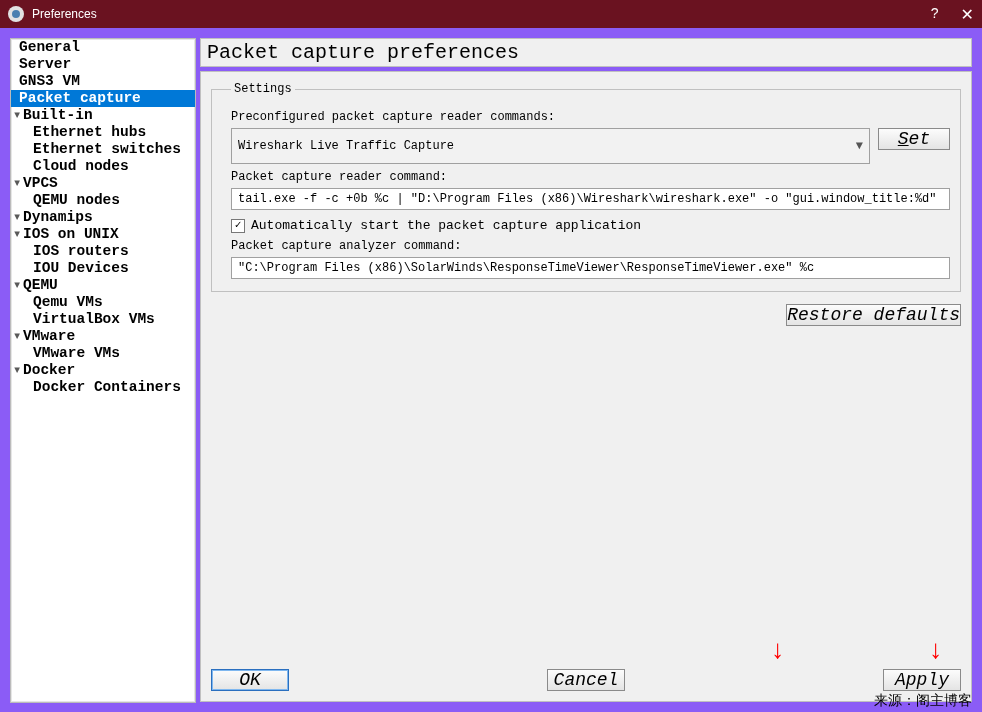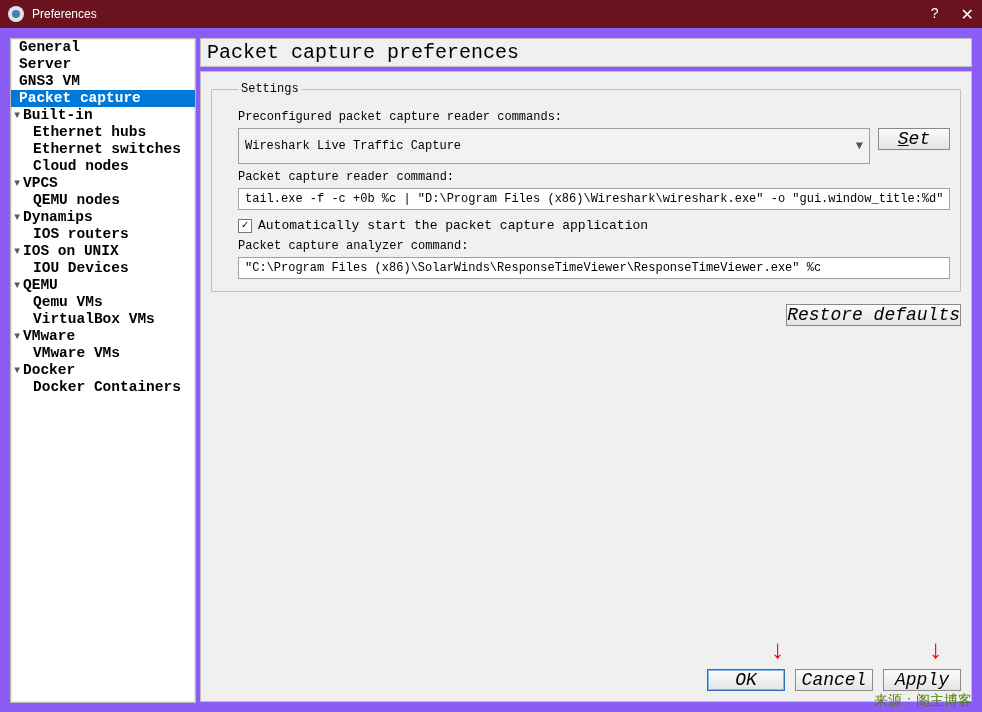--- a/index.html
+++ b/index.html
@@ -18,41 +18,41 @@
   .tree-item { font-family: "Courier New", monospace; font-weight: bold; font-size: 14.5px; white-space: nowrap; height: 17px; line-height: 17px; }
   .tree-item.selected { background: #0078d7; color: #fff; }
   .tree-item .exp { display: inline-block; width: 12px; text-align: center; color: #595959; }
   .tree-item.child { padding-left: 22px; }
   .tree-item.top { padding-left: 8px; }
   
   .main { flex: 1; display: flex; flex-direction: column; }
   .page-title { border: 1px solid #c0c0c0; background: #f0f0f0; font-family: "Courier New", monospace; font-weight: normal; font-size: 20px; padding: 2px 6px; margin-bottom: 4px; }
   .content-frame { flex: 1; border: 1px solid #c0c0c0; background: #f0f0f0; padding: 10px; display: flex; flex-direction: column; }
   
-  fieldset.group { border: 1px solid #c0c0c0; padding: 8px 10px 12px 26px; margin: 0 0 8px 0; }
+  fieldset.group { border: 1px solid #c0c0c0; padding: 8px 10px 12px 19px; margin: 0 0 8px 0; }
   fieldset.group legend { font-family: "SimSun","Courier New",monospace; font-size: 12px; color: #000; padding: 0 3px; }
   .field-label { font-family: "SimSun","Courier New",monospace; font-size: 12px; margin: 6px 0 4px 0; color: #000; }
   .row { display: flex; gap: 8px; align-items: stretch; }
   .combo { flex: 1; display: flex; align-items: center; border: 1px solid #a0a0a0; background: #f2f2f2; height: 36px; padding: 0 6px; font-family: "SimSun","Courier New",monospace; font-size: 12px; }
   .combo .arrow { color: #555; }
   .btn { min-width: 72px; height: 22px; border: 1px solid #8a8a8a; background: linear-gradient(#fcfcfc,#e4e4e4); font-family: "SimSun","Courier New",monospace; font-size: 18px; display: flex; align-items: center; justify-content: center; cursor: pointer; font-style: italic; }
   .btn.big { min-width: 78px; height: 22px; }
   .btn .ul { text-decoration: underline; }
   .text-input { width: 100%; height: 22px; border: 1px solid #a0a0a0; background: #fff; font-family: "SimSun","Courier New",monospace; font-size: 12px; padding: 0 6px; }
   .checkbox-row { display: flex; align-items: center; gap: 6px; margin: 8px 0 6px 0; }
   .checkbox { width: 14px; height: 14px; border: 1px solid #777; background: #fff; display: flex; align-items: center; justify-content: center; font-size: 11px; line-height: 1; }
   .restore-row { display: flex; justify-content: flex-end; margin-top: 4px; }
   .btn.restore { min-width: 120px; }
   
   .spacer { flex: 1; }
-  .footer-btns { display: flex; justify-content: flex-end; gap: 10px; padding-top: 8px; }
+  .footer-btns { display: flex; justify-content: space-between; gap: 10px; padding-top: 8px; }
   .btn.primary { border: 1px solid #2a6fbf; box-shadow: 0 0 0 1px #7fb7ef inset; }
   
   .arrow-annot { position: absolute; color: #ff0000; font-size: 26px; font-weight: bold; pointer-events: none; }
-  .watermark { position: absolute; color: #4d7c0f; font-family: "SimSun", sans-serif; font-size: 14px; pointer-events: none; }
+  .watermark { position: absolute; color: #000000; font-family: "SimSun", sans-serif; font-size: 14px; pointer-events: none; }
   .root { position: relative; width: 982px; height: 712px; overflow: hidden; }
 </style>
 </head>
 <body>
 <div class="root">
 
 <div class="titlebar">
   <div class="app-icon">
         <div class="app-icon-inner"></div>
       </div>
@@ -70,22 +70,22 @@
         <div class="tree-item top">Server</div>
         <div class="tree-item top">GNS3 VM</div>
         <div class="tree-item selected top">Packet capture</div>
         <div class="tree-item"><span class="exp">▾</span><span>Built-in</span></div>
         <div class="tree-item child">Ethernet hubs</div>
         <div class="tree-item child">Ethernet switches</div>
         <div class="tree-item child">Cloud nodes</div>
         <div class="tree-item"><span class="exp">▾</span><span>VPCS</span></div>
         <div class="tree-item child">QEMU nodes</div>
         <div class="tree-item"><span class="exp">▾</span><span>Dynamips</span></div>
+        <div class="tree-item"><span class="exp">▾</span><span>IOS on UNIX</span></div>
         <div class="tree-item child">IOS routers</div>
-        <div class="tree-item"><span class="exp">▾</span><span>IOS on UNIX</span></div>
         <div class="tree-item child">IOU Devices</div>
         <div class="tree-item"><span class="exp">▾</span><span>QEMU</span></div>
         <div class="tree-item child">Qemu VMs</div>
         <div class="tree-item child">VirtualBox VMs</div>
         <div class="tree-item"><span class="exp">▾</span><span>VMware</span></div>
         <div class="tree-item child">VMware VMs</div>
         <div class="tree-item"><span class="exp">▾</span><span>Docker</span></div>
         <div class="tree-item child">Docker Containers</div>
       </div>
 

